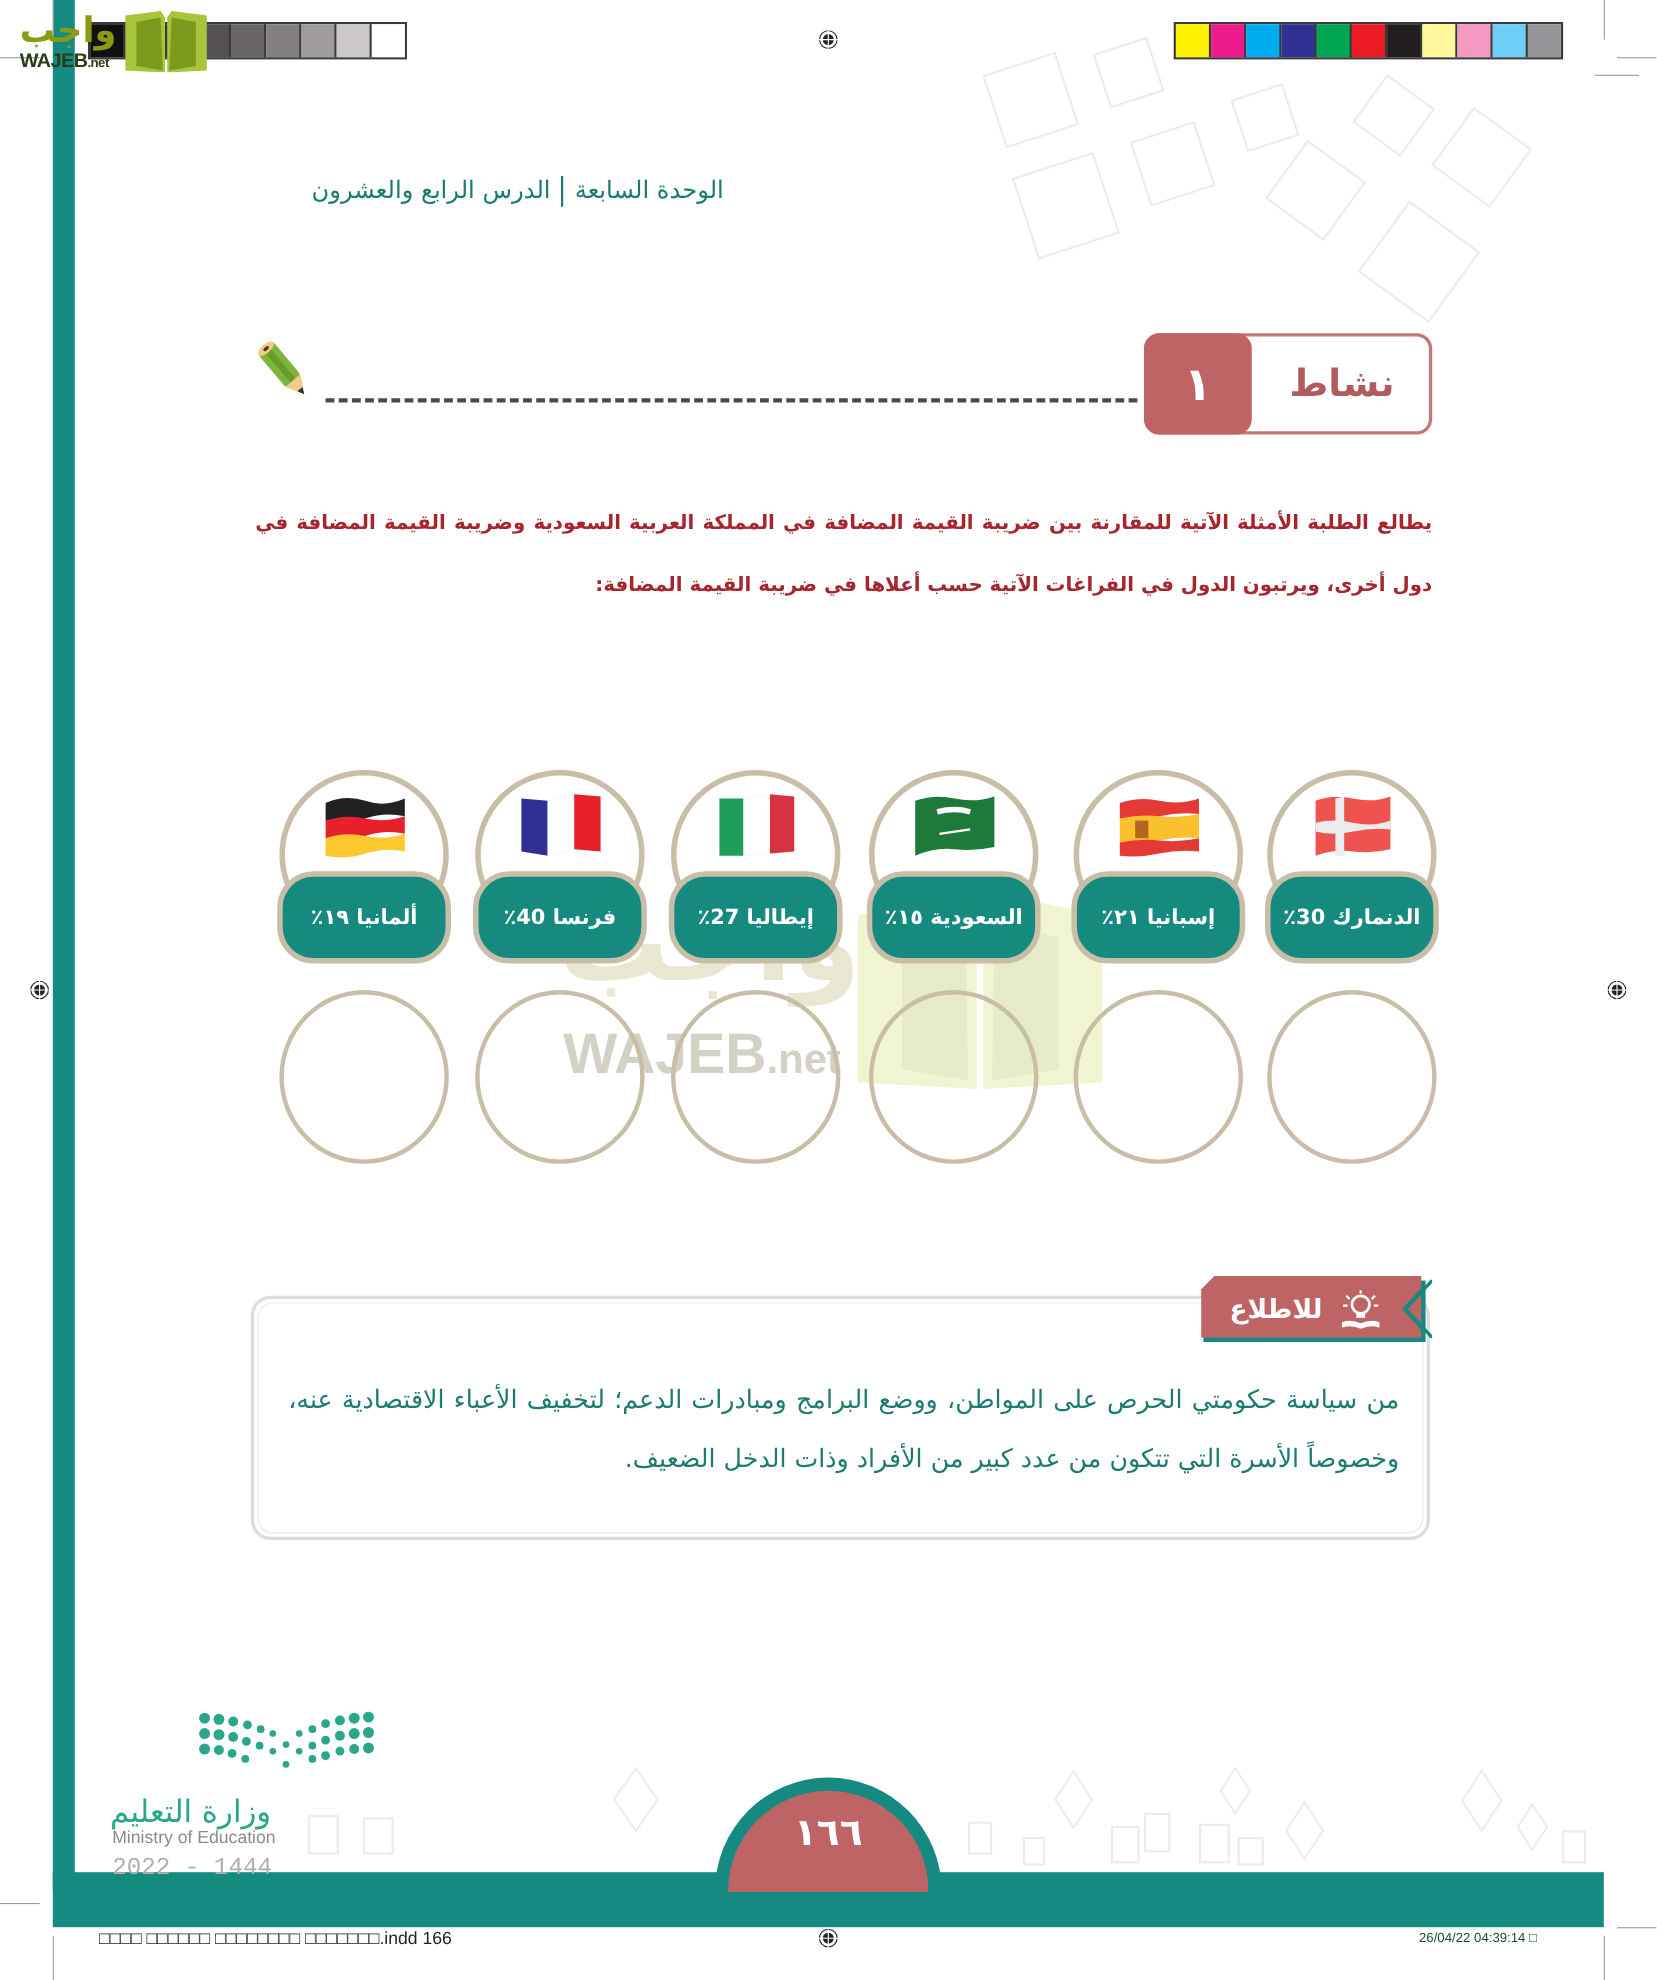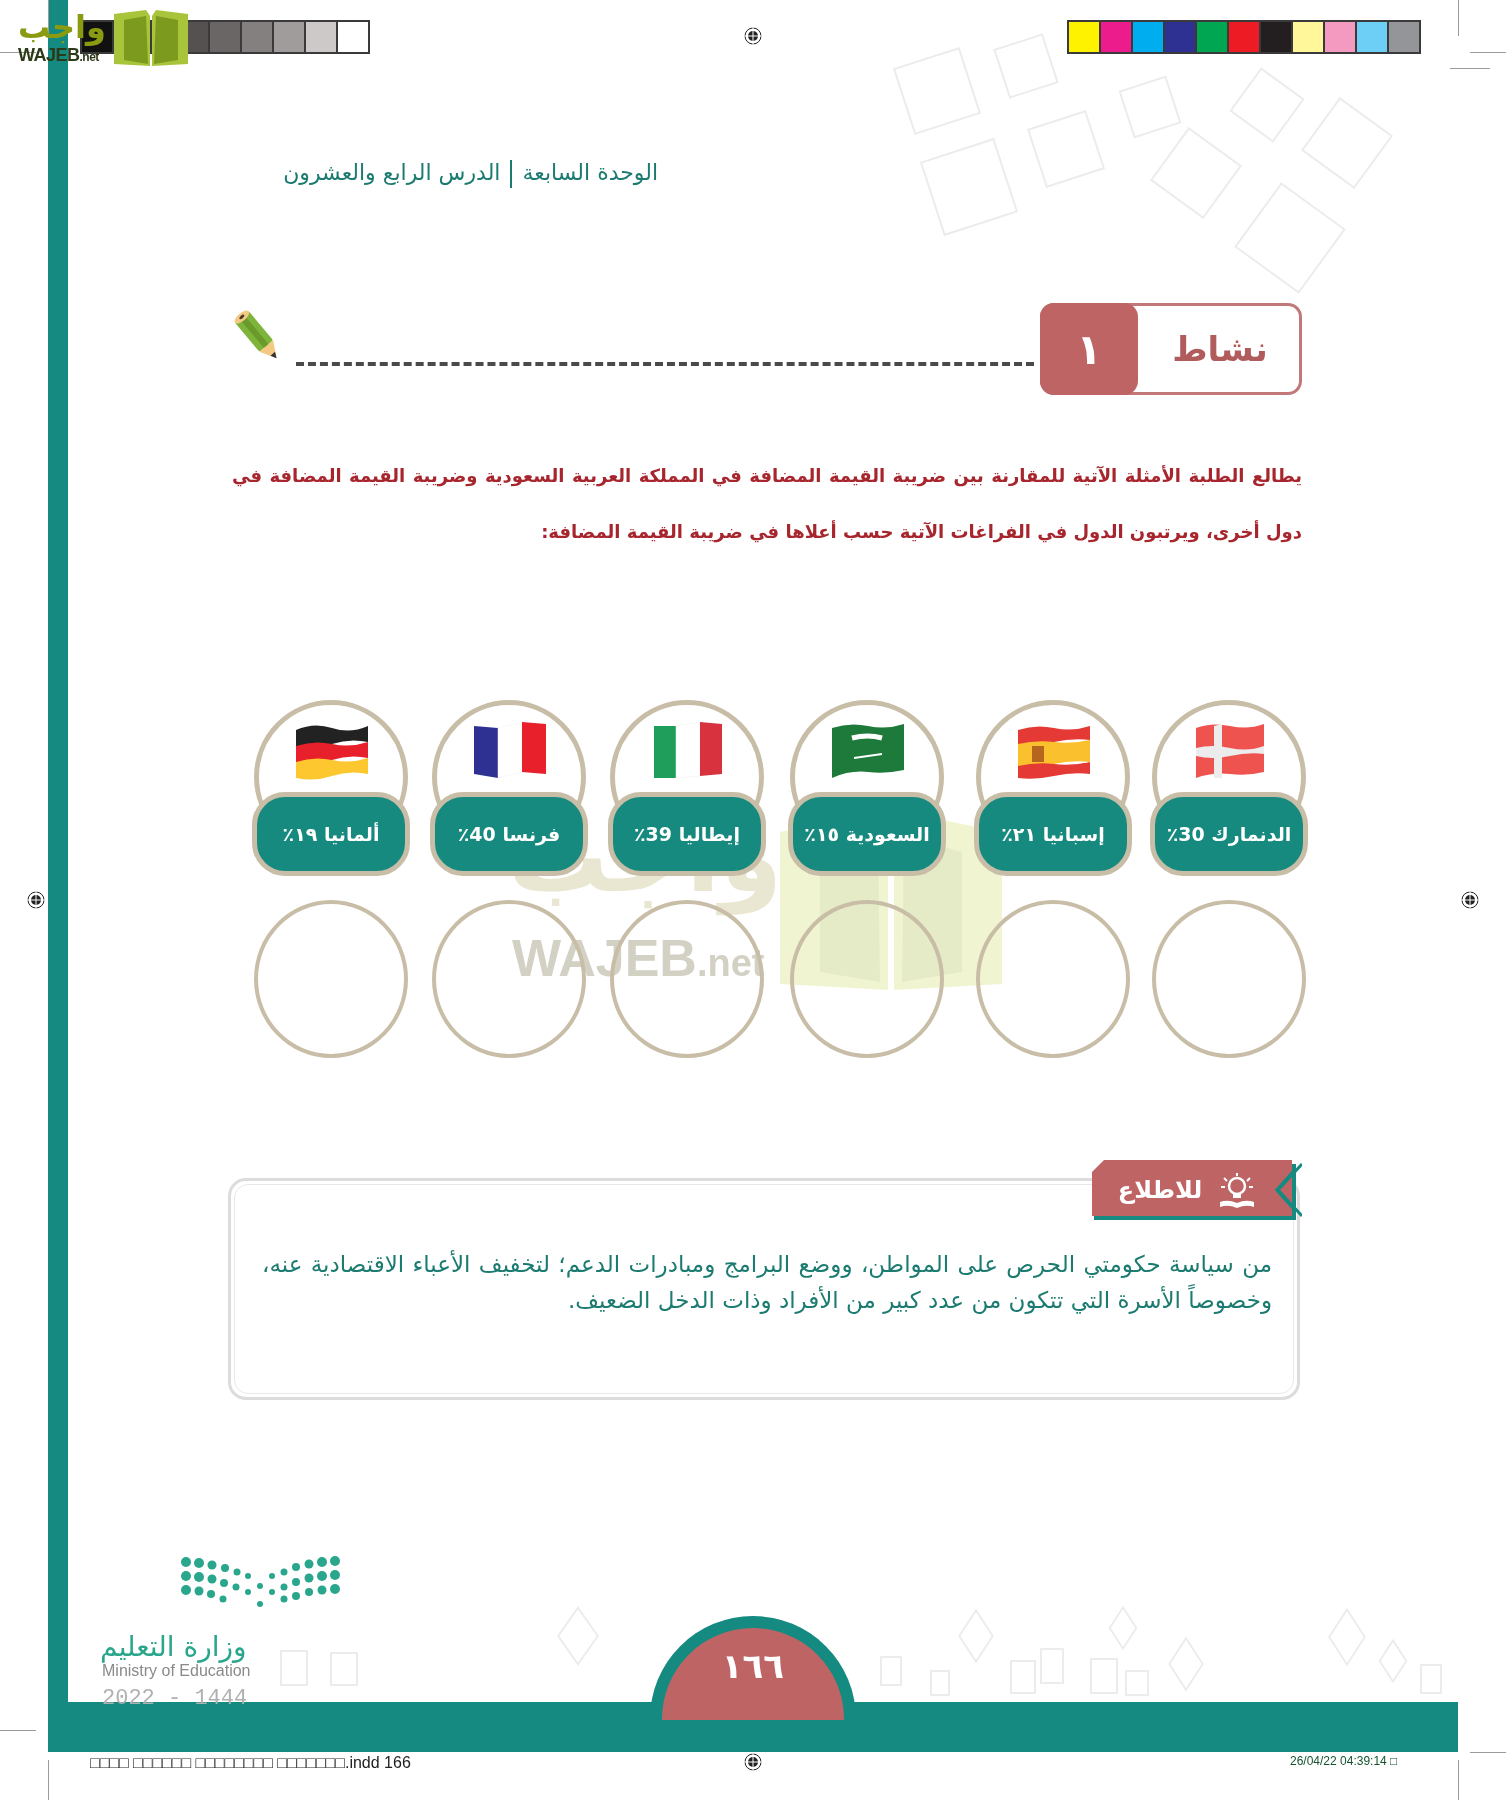--- a/index.html
+++ b/index.html
@@ -101,21 +101,21 @@
     }
     .info-tag {
       left:1090px; top:1160px; width:212px; height:60px;
     }
     .info-tag-label {
       left:1112px; top:1168px; width:96px; height:44px; color:#fff; font-size:24px; font-weight:bold;
       display:flex; align-items:center; justify-content:center;
     }
     .info-text {
       left:262px; top:1246px; width:1010px; direction:rtl; text-align:justify; text-align-last:right;
-      color:#1c7b70; font-size:23px; line-height:36px;
+      color:#1c7b70; font-size:23px; line-height:54px;
     }
 
     
     .moe-dots { left:180px; top:1556px; width:170px; height:58px; }
     .moe-ar { left:100px; top:1630px; font-size:28px; color:#2aa68c; }
     .moe-en { left:102px; top:1662px; font-family:"Liberation Sans", sans-serif; font-size:16px; color:#8a8a8a; }
     .moe-year { left:102px; top:1686px; font-family:Liberation Mono, monospace; font-size:22px; color:#b0b0b0; }
 
     .page-arch {
       left:650px; top:1616px; width:206px; height:104px;
@@ -303,21 +303,21 @@
   <div class="pill">السعودية ١٥٪</div>
 </div>
 
 <div class="abs card" style="left:610px;top:700px;">
   <div class="circle"></div>
   <svg class="flag" viewBox="0 0 76 60">
     <path d="M4 6 L26 6 L26 58 L4 58 Z" fill="#1e9e5a"></path>
     <path d="M26 6 L50 2 L50 56 L26 58 Z" fill="#ffffff" stroke="#eee" stroke-width="0.5"></path>
     <path d="M50 2 L72 4 L72 54 L50 56 Z" fill="#d9323f"></path>
   </svg>
-  <div class="pill">إيطاليا 39٪</div>
+  <div class="pill">إيطاليا 27٪</div>
 </div>
 
 <div class="abs card" style="left:432px;top:700px;">
   <div class="circle"></div>
   <svg class="flag" viewBox="0 0 76 60">
     <path d="M2 6 L26 8 L26 58 L2 54 Z" fill="#2e3192"></path>
     <path d="M26 8 L50 2 L50 52 L26 58 Z" fill="#ffffff" stroke="#eee" stroke-width="0.5"></path>
     <path d="M50 2 L74 4 L74 54 L50 52 Z" fill="#e8202b"></path>
   </svg>
   <div class="pill">فرنسا 40٪</div>

